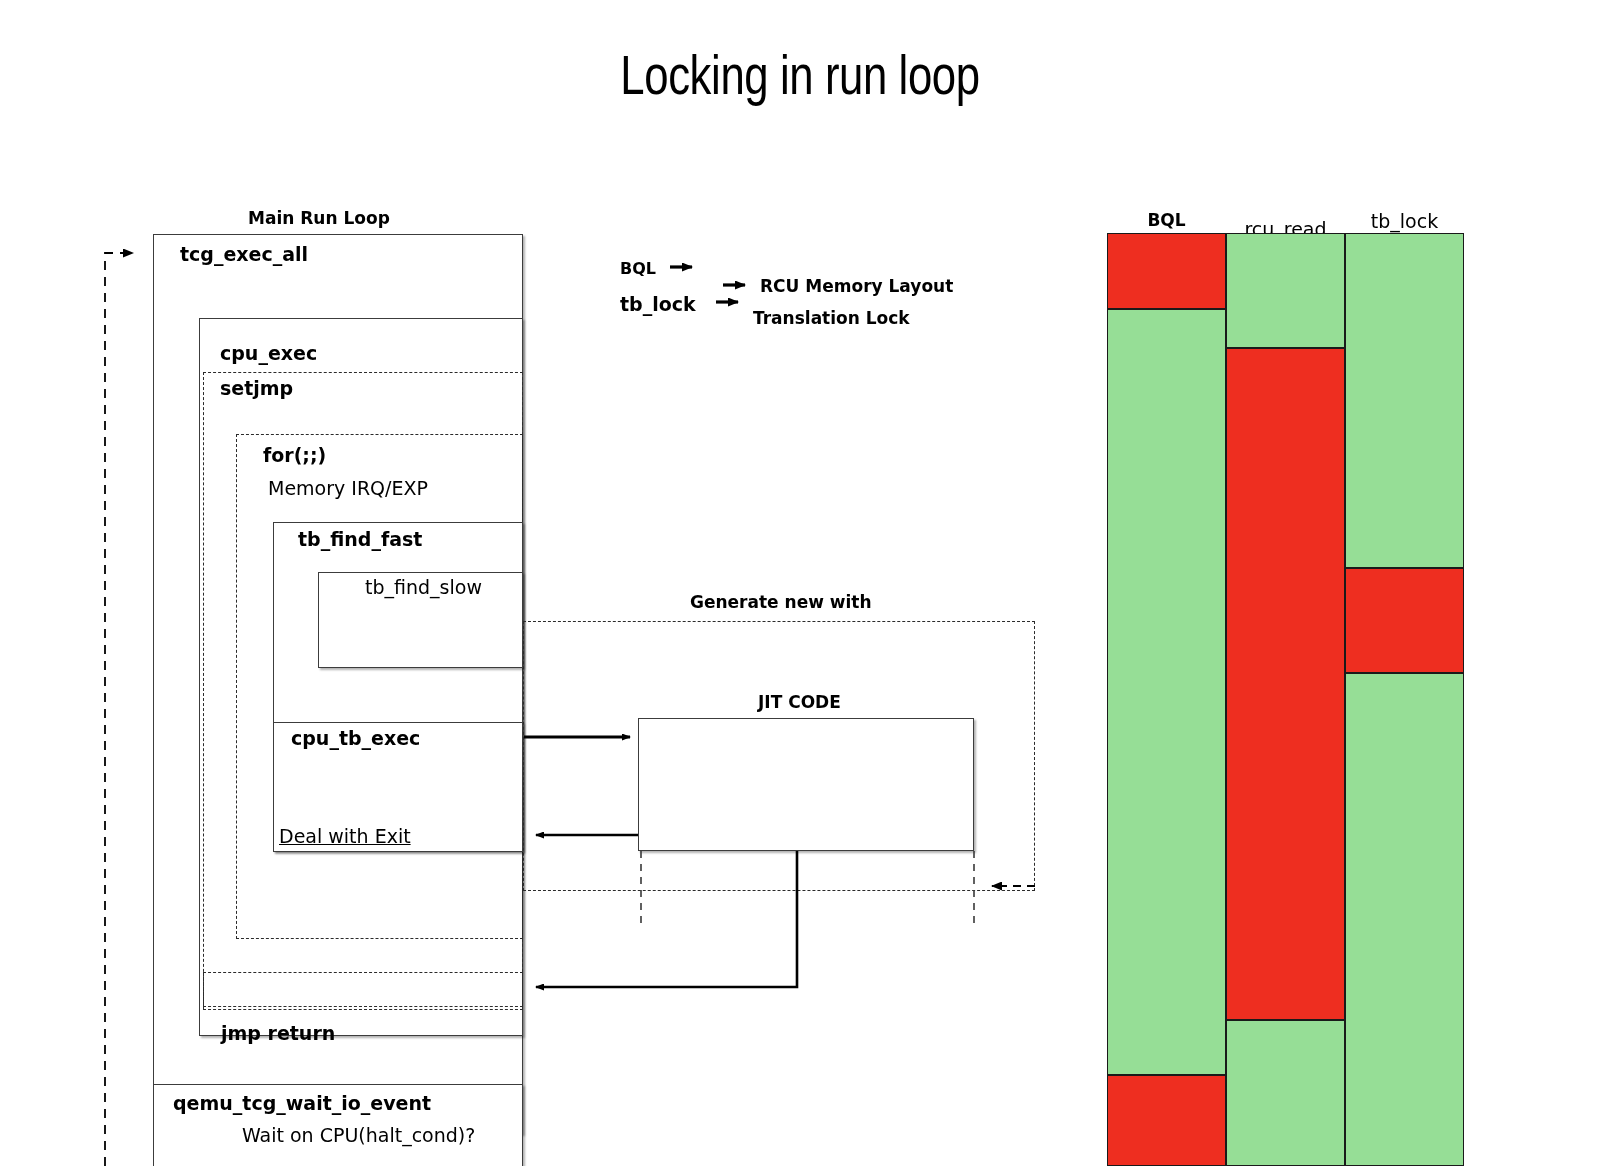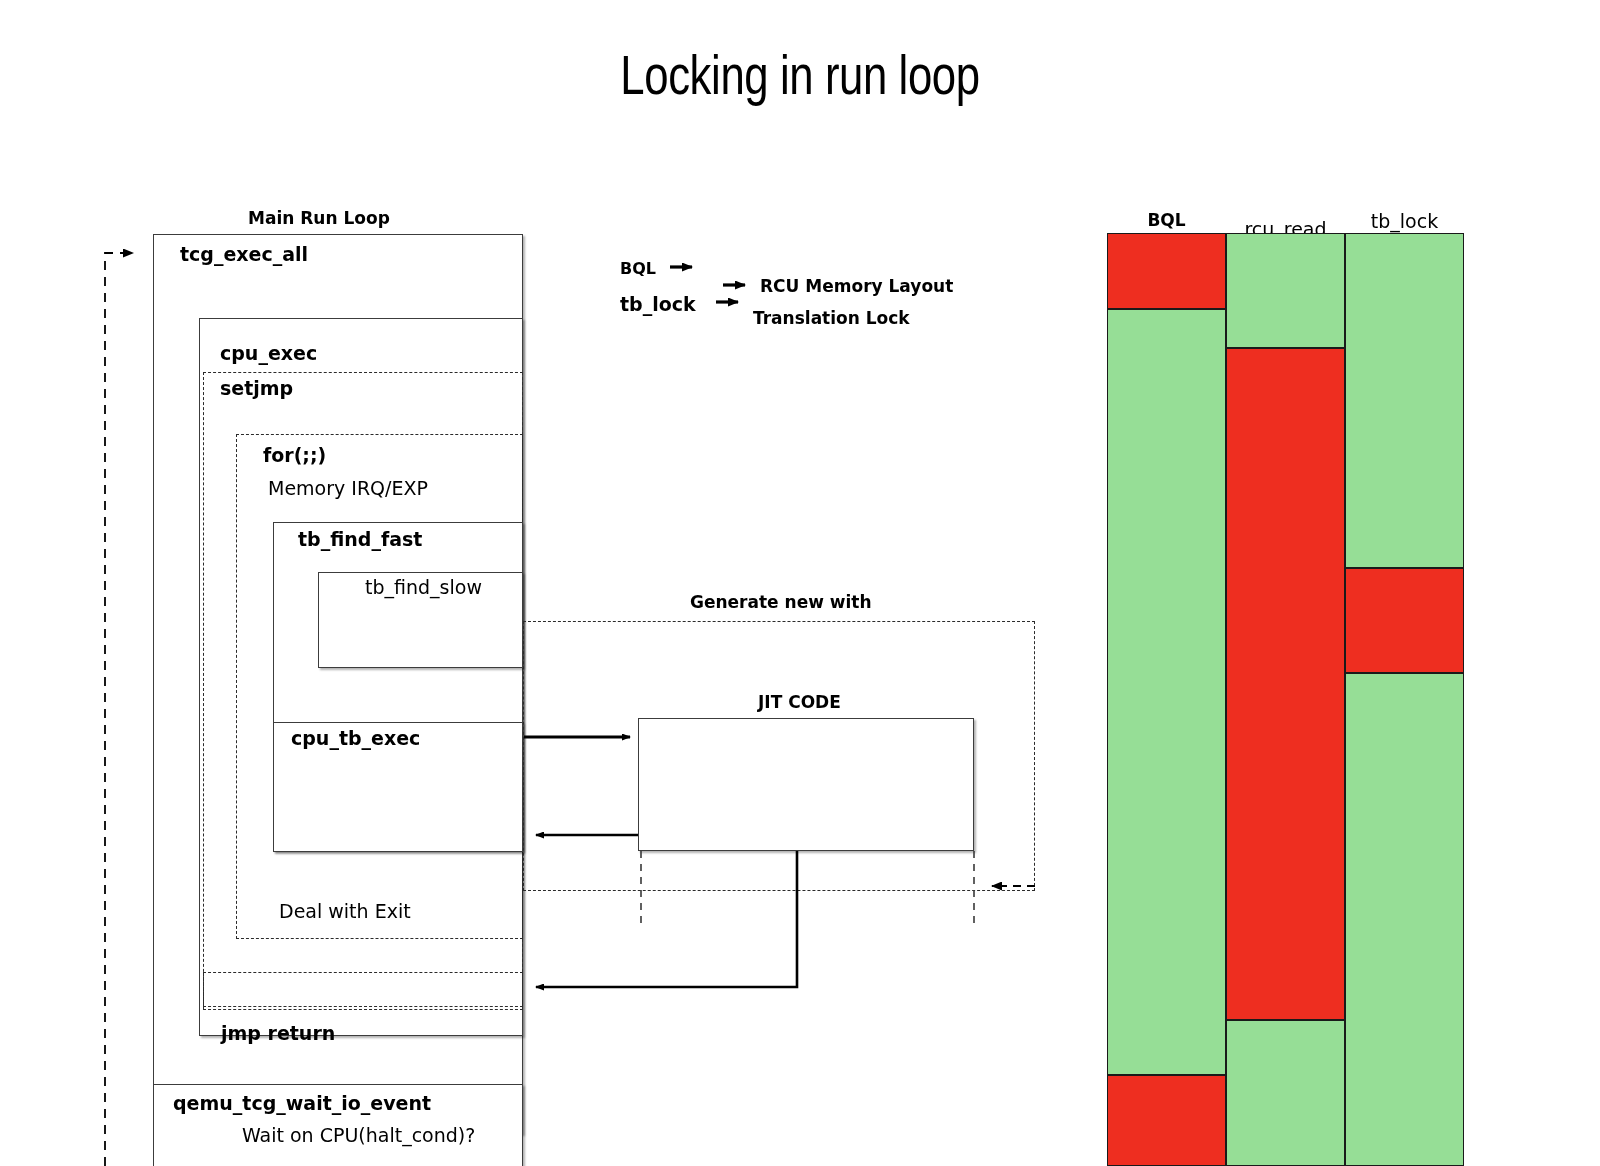--- a/index.html
+++ b/index.html
@@ -135,21 +135,21 @@
 
   <div class="box solid-box" style="left:273px; top:522px; width:250px; height:329px;"></div>
   <div class="lbl bold" style="left:298px; top:530px;">tb_find_fast</div>
 
   <div class="box solid-box" style="left:318px; top:572px; width:205px; height:96px;"></div>
   <div class="lbl" style="left:345px; top:578px;margin-left:20px;">tb_find_slow</div>
 
   <div class="box solid-box" style="left:273px; top:722px; width:250px; height:130px;"></div>
   <div class="lbl bold" style="left:291px; top:729px;">cpu_tb_exec</div>
 
-  <div class="lbl" style="left:279px; top:902px;">Deal with Exit</div>
+  <div class="lbl" style="left:279px; top:827px;text-decoration:underline;">Deal with Exit</div>
 
   <div class="box dashed-box" style="left:203px; top:972px; width:320px; height:38px;"></div>
   <div class="lbl bold" style="left:221px; top:1024px;">jmp return</div>
 
   <div class="box solid-box" style="left:153px; top:1084px; width:370px; height:100px;"></div>
   <div class="lbl bold" style="left:173px; top:1094px;">qemu_tcg_wait_io_event</div>
   <div class="lbl" style="left:242px; top:1126px;">Wait on CPU(halt_cond)?</div>
 
   <div class="lbl caption" style="left:690px; top:594px;">Generate new with</div>
   <div class="box dashed-box" style="left:523px; top:621px; width:512px; height:270px;"></div>

